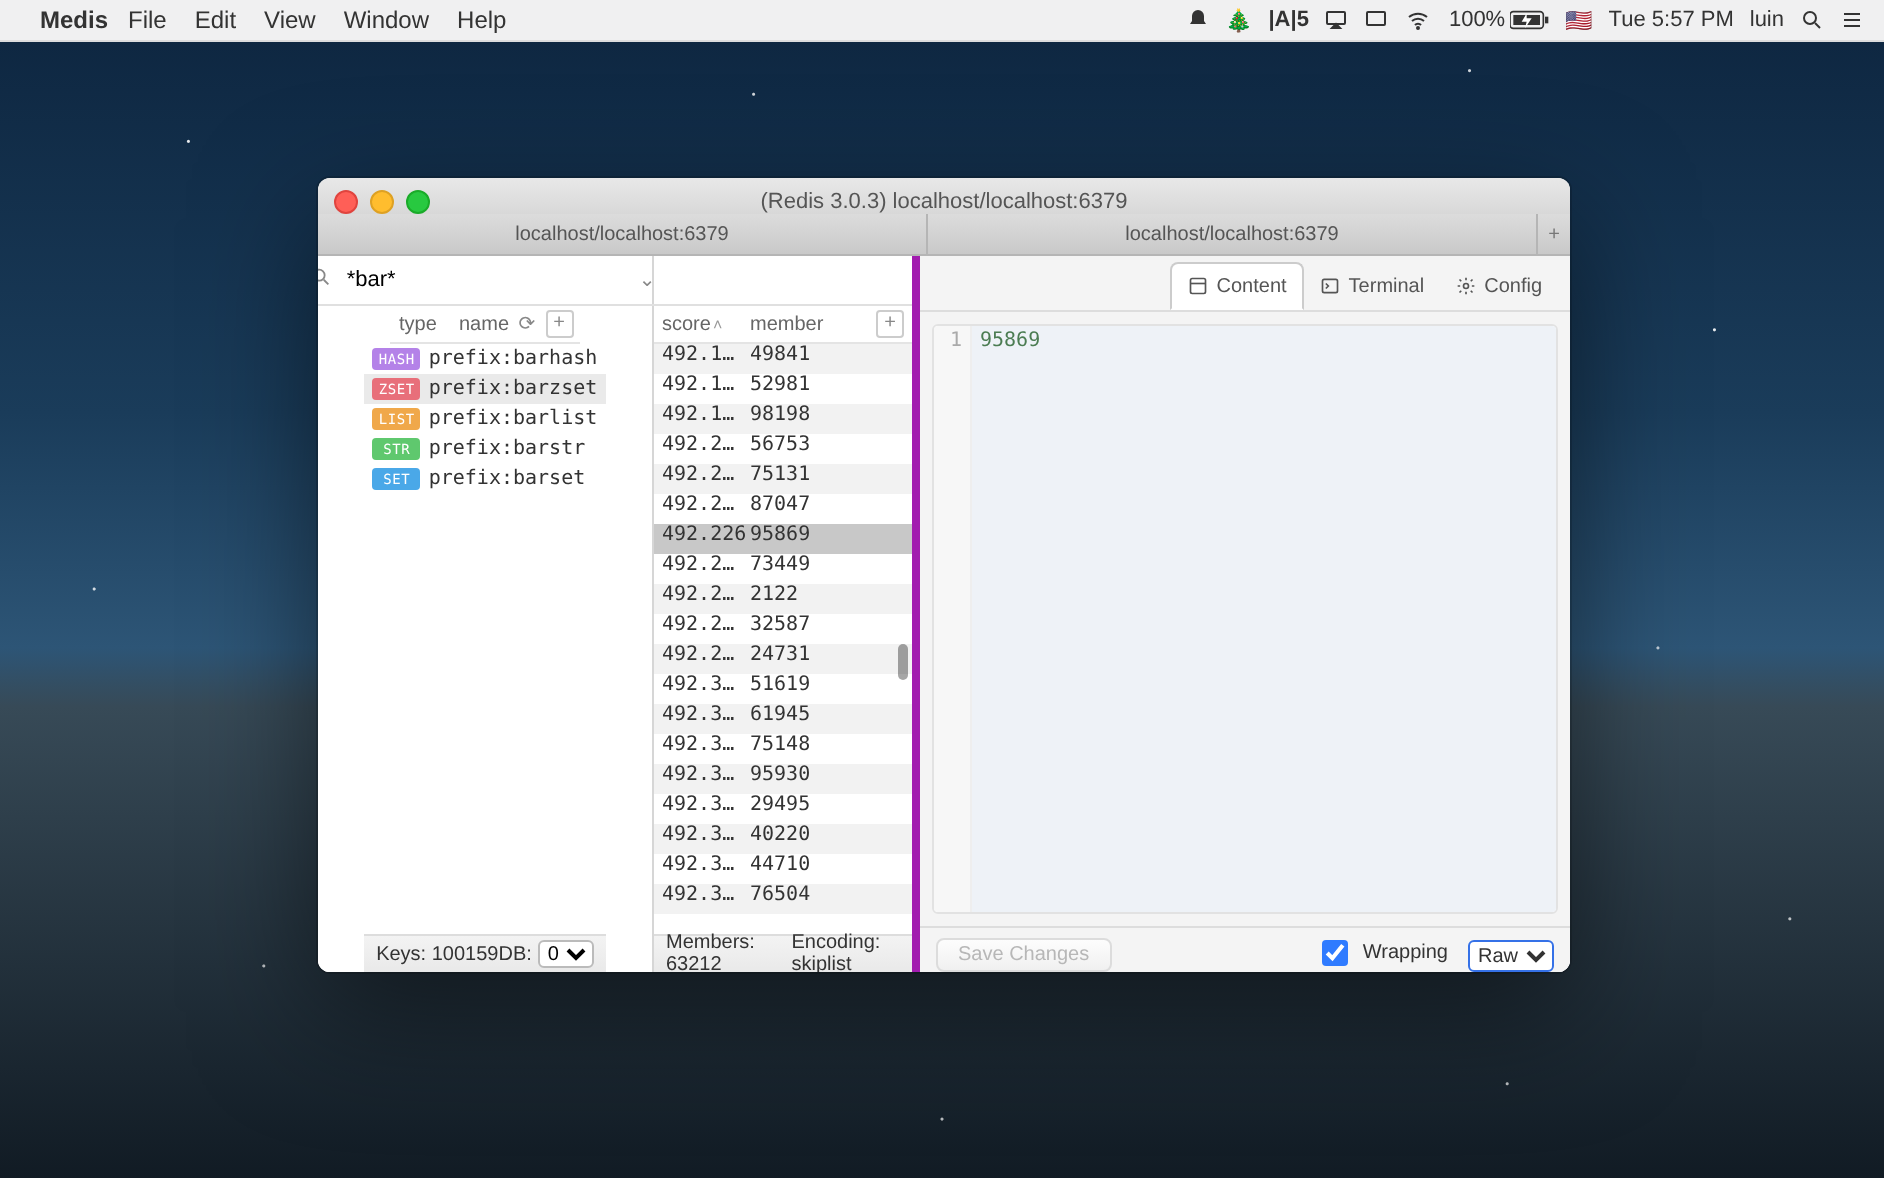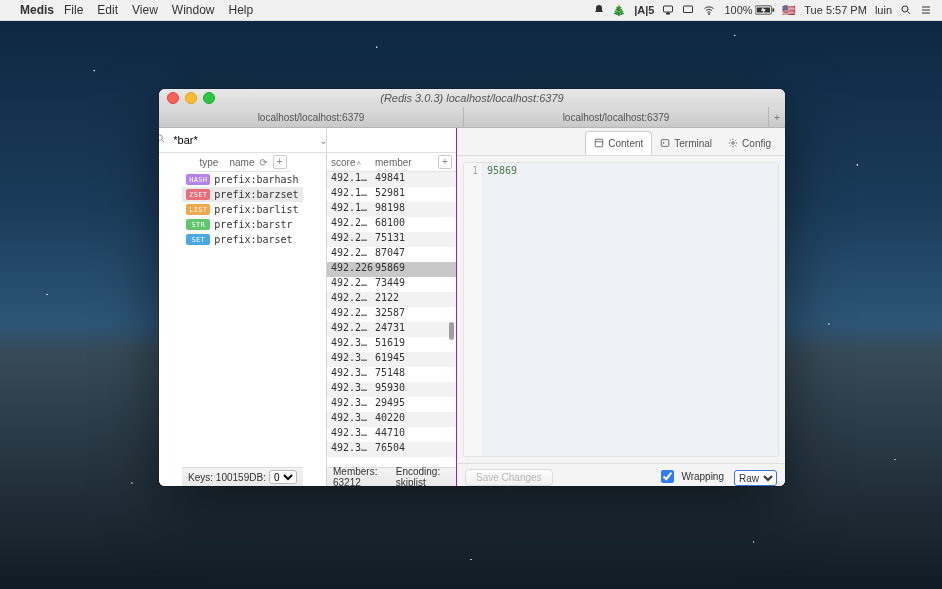--- a/index.html
+++ b/index.html
@@ -57,24 +57,23 @@
     background: #ececec;
     border-radius: 6px;
     box-shadow: 0 20px 60px rgba(0,0,0,0.5), 0 0 0 1px rgba(0,0,0,0.15);
     display: flex; flex-direction: column;
     overflow: hidden;
     z-index: 10;
   }
   .titlebar {
     height: 18px;
     background: linear-gradient(#e8e8e8,#d8d8d8);
-    display: flex; align-items: center;
+    display: flex; align-items: flex-end;
     font-size: 11px; color: #555;
     position: relative;
-    font-style: italic;
   }
   .traffic { display: flex; gap: 6px; padding-left: 8px; }
   .traffic span { width:10px; height:10px; border-radius:50%; display:inline-block; }
   .tl-close{background:#ff5f57;border:1px solid #e0443e;}
   .tl-min  {background:#ffbd2e;border:1px solid #dea123;}
   .tl-max  {background:#28c940;border:1px solid #1aab29;}
   .win-title{ position:absolute; left:0; right:0; text-align:center; pointer-events:none; }
 
   .tabsbar {
     height: 20px;
@@ -139,21 +138,21 @@
     background:linear-gradient(#f3f3f3,#e9e9e9);
     display:flex; align-items:center; justify-content:space-between;
     font-size:10px; color:#333; padding:0 6px;
   }
   .db-select{
     font-size:10px; height:14px; border:1px solid #bbb; border-radius:3px; background:#fff;
   }
 
   
   .members-panel{
-    width: 129px; border-right:1px solid #a21caf;
+    width: 129px; border-right:4px solid #a21caf;
     display:flex; flex-direction:column; background:#fff;
   }
   .top-filler{height:24px;border-bottom:1px solid #e0e0e0;}
   .members-header{
     height:18px; display:flex; font-size:10px; color:#666; border-bottom:1px solid #e4e4e4;
     align-items:center; padding-right:4px;
   }
   .col-score{width:44px; padding-left:4px;}
   .col-member{flex:1;}
   .sort-ind{font-size:8px; color:#999; margin-left:1px;}
@@ -379,21 +378,21 @@
             <div class="member-row">
               <span class="mscore">492.1…</span>
               <span class="mval">52981</span>
             </div>
             <div class="member-row">
               <span class="mscore">492.1…</span>
               <span class="mval">98198</span>
             </div>
             <div class="member-row">
               <span class="mscore">492.2…</span>
-              <span class="mval">68100</span>
+              <span class="mval">56753</span>
             </div>
             <div class="member-row">
               <span class="mscore">492.2…</span>
               <span class="mval">75131</span>
             </div>
             <div class="member-row">
               <span class="mscore">492.2…</span>
               <span class="mval">87047</span>
             </div>
             <div class="member-row selected">

